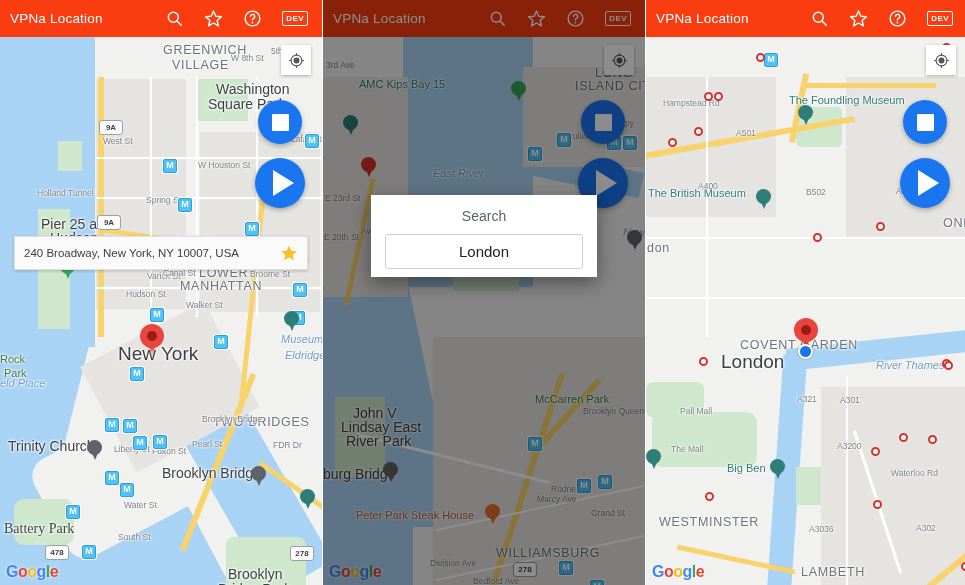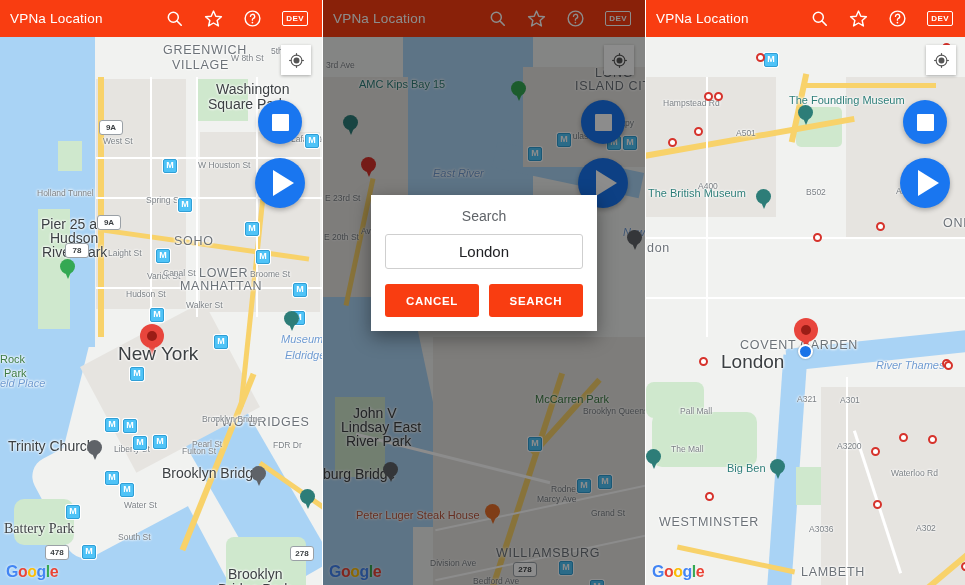--- a/index.html
+++ b/index.html
@@ -173,21 +173,21 @@
           <div class="lbl street" style="left: 250px; top: 233px;">Broome St</div>
           <div class="lbl street" style="left: 186px; top: 264px;">Walker St</div>
           <div class="lbl blue" style="left: 281px; top: 296px;">Museum at</div>
           <div class="lbl blue" style="left: 285px; top: 312px;">Eldridge</div>
           <div class="lbl blue" style="left: 0px; top: 340px;">eld Place</div>
           <div class="lbl green" style="left: 0px; top: 316px;">Rock</div>
           <div class="lbl green" style="left: 4px; top: 330px;">Park</div>
           <div class="lbl area" style="left: 213px; top: 378px;">TWO BRIDGES</div>
           <div class="lbl big" style="left: 8px; top: 402px;">Trinity Church</div>
           <div class="lbl street" style="left: 114px; top: 408px;">Liberty St</div>
-          <div class="lbl street" style="left: 182px; top: 410px;">Fulton St</div>
+          <div class="lbl street" style="left: 152px; top: 410px;">Fulton St</div>
           <div class="lbl street" style="left: 192px; top: 403px;">Pearl St</div>
           <div class="lbl street" style="left: 202px; top: 378px;">Brooklyn Bridge</div>
           <div class="lbl street" style="left: 273px; top: 404px;">FDR Dr</div>
           <div class="lbl big" style="left: 162px; top: 429px;">Brooklyn Bridge</div>
           <div class="lbl street" style="left: 124px; top: 464px;">Water St</div>
           <div class="lbl street" style="left: 118px; top: 496px;">South St</div>
           <div class="lbl green big" style="left: 4px; top: 484px; font-family: Liberation Serif, serif;">Battery Park</div>
           <div class="lbl green big" style="left: 228px; top: 530px;">Brooklyn</div>
           <div class="lbl green big" style="left: 218px; top: 545px;">Bridge Park</div>
           <div style="position: absolute; left: 99px; top: 83px; min-width: 18px; height: 13px; border-radius: 3px; background: rgb(255, 255, 255); border: 1.3px solid rgb(154, 160, 166); font-size: 8px; color: rgb(60, 64, 67); display: flex; align-items: center; justify-content: center; padding: 0px 2px; font-weight: bold;">9A</div>
@@ -258,20 +258,28 @@
           <div class="d"></div>
           <div class="t"></div>
       </div>
       <div class="lbl city" style="left:118px;top:306px;">New York</div>
 
       <div class="gwm">
         <span class="g1">G</span><span class="g2">o</span><span class="g3">o</span><span class="g4">g</span><span class="g5">l</span><span class="g6">e</span>
       </div>
     </div>
 
+    <div class="addrcard" style="top:236px;">
+      <div class="addrtext">240 Broadway, New York, NY 10007, USA</div>
+      <span class="starbox">
+        <svg viewBox="0 0 24 24">
+            <polygon points="12,2.2 15,9.1 22.4,9.7 16.8,14.6 18.5,21.8 12,17.9 5.5,21.8 7.2,14.6 1.6,9.7 9,9.1" fill="#F9C023"></polygon>
+          </svg>
+      </span>
+    </div>
   </div>
 
   <div class="panel p2">
     <div class="appbar">
       <div class="appbar-title">VPNa Location</div>
       <div class="appbar-actions">
         <span class="ico">
           <svg viewBox="0 0 24 24">
               <circle cx="10.5" cy="10.5" r="6.3" fill="none" stroke="#fff" stroke-width="1.9"></circle>
               <line x1="15.2" y1="15.2" x2="20.5" y2="20.5" stroke="#fff" stroke-width="2.1" stroke-linecap="round"></line>
@@ -328,21 +336,21 @@
           <div class="lbl big" style="left: 156px; top: 190px;">WNYC</div>
           <div class="lbl big" style="left: 142px; top: 206px;">Transmitter</div>
           <div class="lbl big" style="left: 163px; top: 221px;">Park</div>
           <div class="lbl blue" style="left: 300px; top: 189px;">Newtown</div>
           <div class="lbl green" style="left: 212px; top: 356px;">McCarren Park</div>
           <div class="lbl big" style="left: 30px; top: 369px;">John V</div>
           <div class="lbl big" style="left: 18px; top: 383px;">Lindsay East</div>
           <div class="lbl big" style="left: 23px; top: 397px;">River Park</div>
           <div class="lbl big" style="left: 0px; top: 430px;">burg Bridge</div>
           <div class="lbl street" style="left: 260px; top: 370px;">Brooklyn Queens Expy</div>
-          <div class="lbl poi-red" style="left: 33px; top: 472px;">Peter Luger Steak House</div>
+          <div class="lbl poi-red" style="left: 33px; top: 472px;">Peter Park Steak House</div>
           <div class="lbl street" style="left: 214px; top: 458px;">Marcy Ave</div>
           <div class="lbl street" style="left: 228px; top: 448px;">Rodney St</div>
           <div class="lbl street" style="left: 268px; top: 472px; text-align: right;">Grand St</div>
           <div class="lbl area" style="left: 173px; top: 509px;">WILLIAMSBURG</div>
           <div class="lbl street" style="left: 107px; top: 522px;">Division Ave</div>
           <div class="lbl street" style="left: 150px; top: 540px;">Bedford Ave</div>
           <div style="position: absolute; left: 190px; top: 525px; min-width: 18px; height: 13px; border-radius: 3px; background: rgb(255, 255, 255); border: 1.3px solid rgb(154, 160, 166); font-size: 8px; color: rgb(60, 64, 67); display: flex; align-items: center; justify-content: center; padding: 0px 2px; font-weight: bold;">278</div>
           <div class="mpin" style="left: 234px; top: 96px;"></div>
           <div class="mpin" style="left: 284px; top: 99px;"></div>
           <div class="mpin" style="left: 300px; top: 99px;"></div>
@@ -399,24 +407,20 @@
         <span class="g1">G</span><span class="g2">o</span><span class="g3">o</span><span class="g4">g</span><span class="g5">l</span><span class="g6">e</span>
       </div>
     </div>
 
     <div class="scrim"></div>
 
     <div class="dialog">
       <div class="dlg-title">Search</div>
       <div class="dlg-input">
         <span class="val" placeholder="Enter a location">London</span>
-      </div>
-      <div class="dlg-actions">
-        <button class="dlg-btn">CANCEL</button>
-        <button class="dlg-btn">SEARCH</button>
       </div>
     </div>
   </div>
 
   <div class="panel p3">
     <div class="appbar">
       <div class="appbar-title">VPNa Location</div>
       <div class="appbar-actions">
         <span class="ico">
           <svg viewBox="0 0 24 24">

